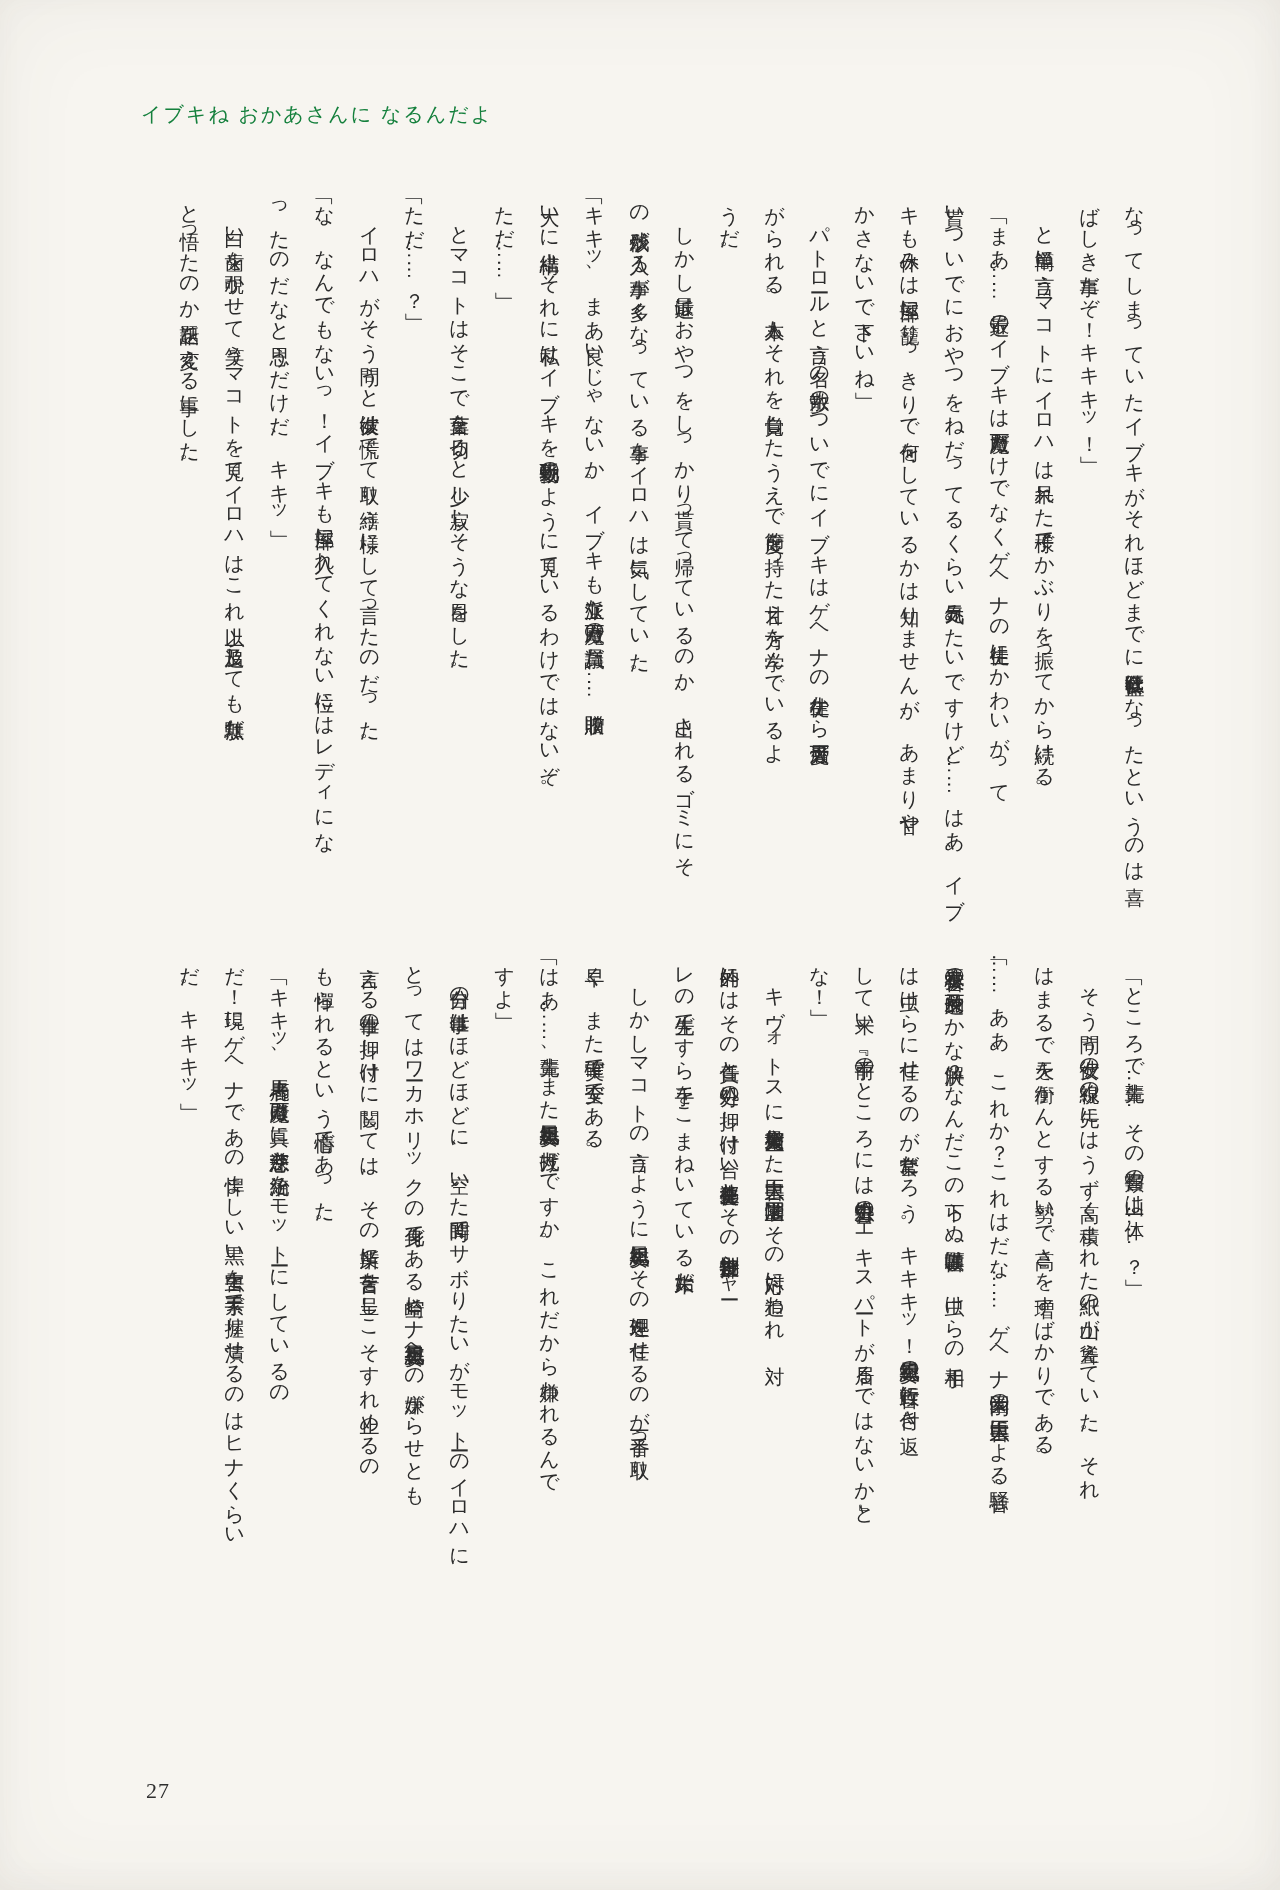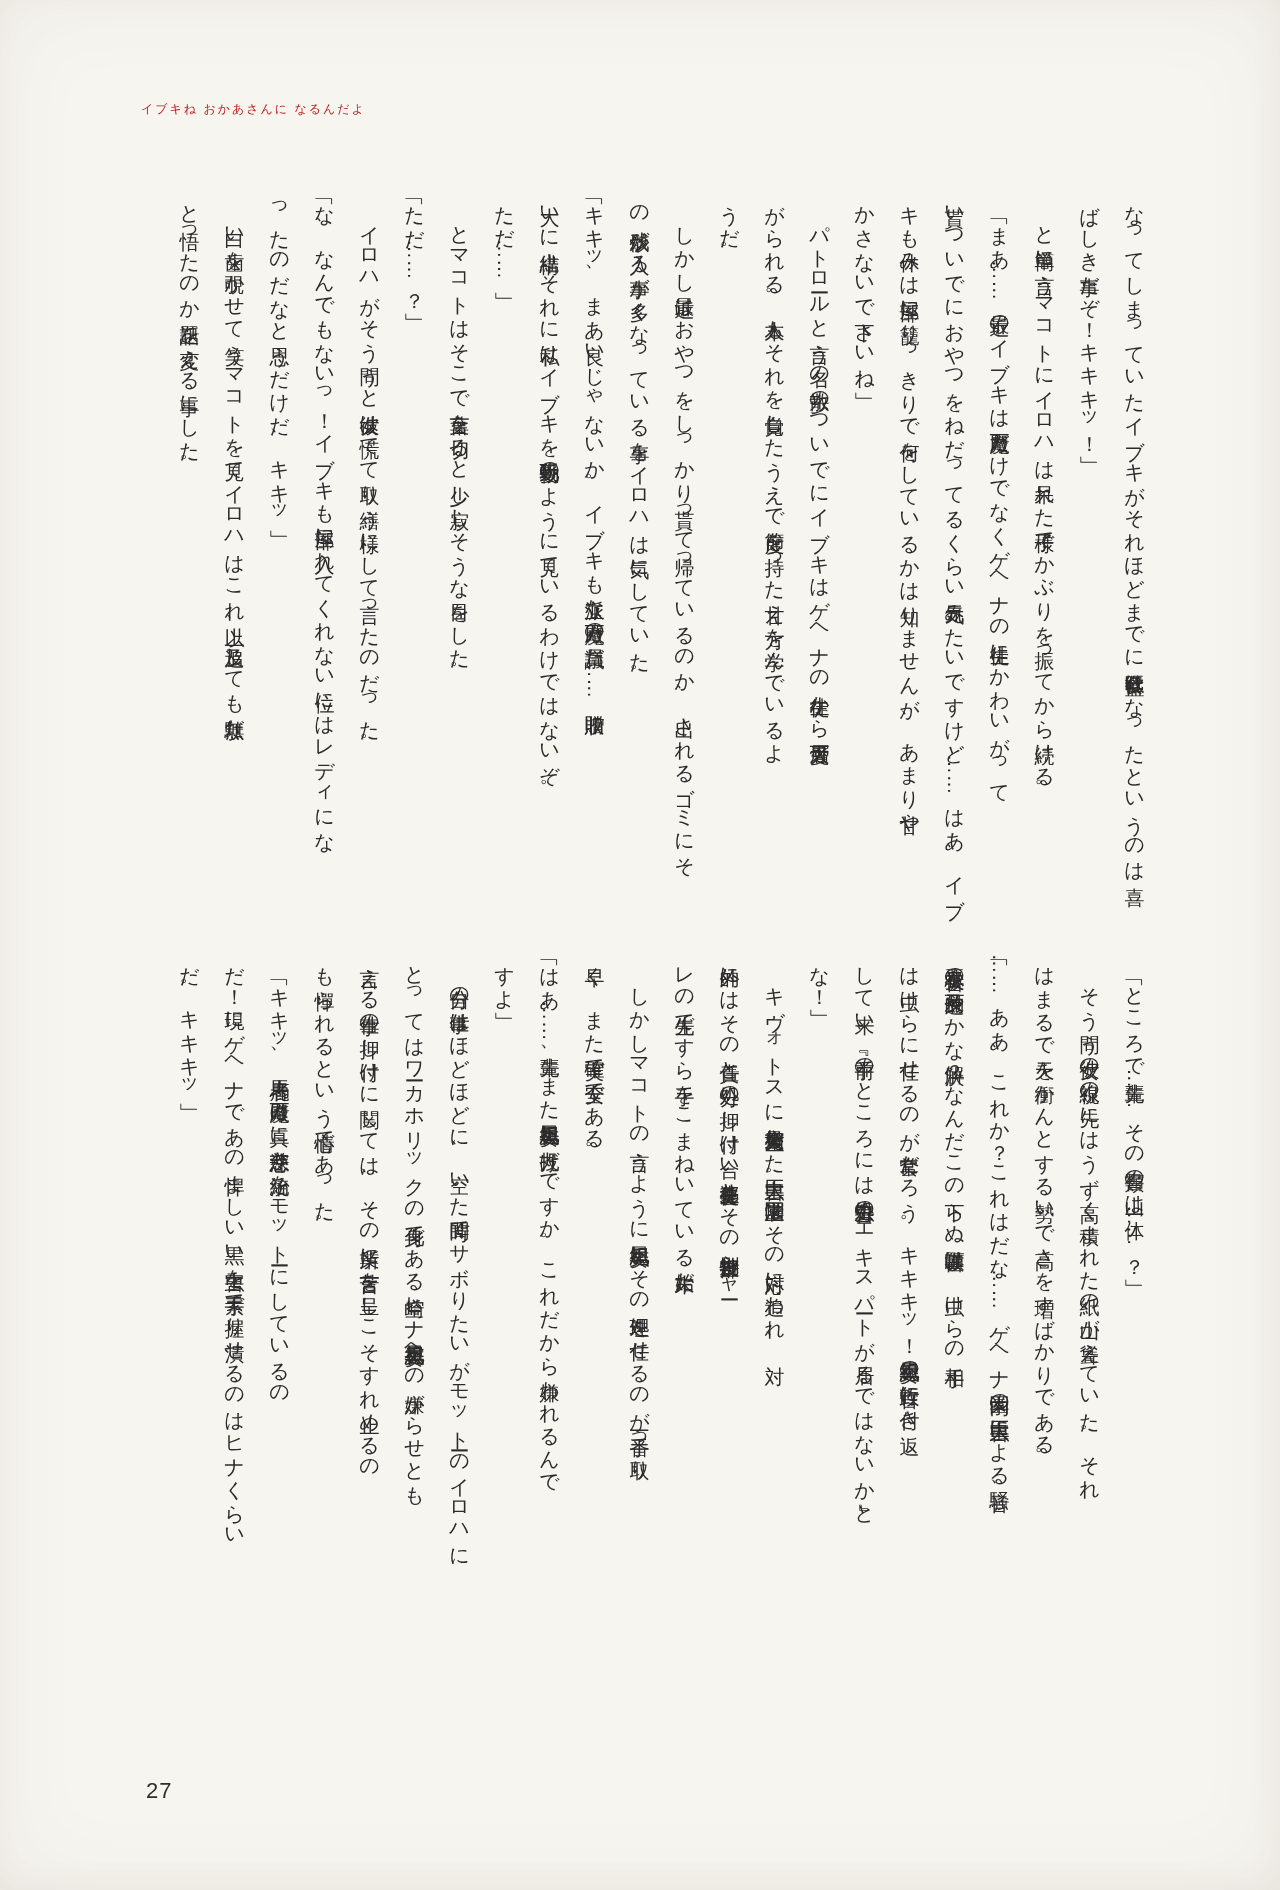--- a/index.html
+++ b/index.html
@@ -16,23 +16,23 @@
     position: relative;
     width: 1280px; height: 1890px;
     background: var(--paper);
     box-shadow: inset 0 0 90px rgba(90,85,75,0.06), inset -4px -6px 30px rgba(90,85,75,0.05);
     overflow: hidden;
     color: var(--ink);
   }
   .chapter-header {
     position: absolute;
     left: 141px; top: 101px;
-    font-size: 12px;
+    font-size: 20px;
     letter-spacing: 2px;
-    color: #b91c1c;
+    color: #15803d;
     white-space: nowrap;
   }
   .tblock {
     position: absolute;
     left: 167px;
     width: 990px;
     writing-mode: vertical-rl;
     text-orientation: mixed;
     font-size: 20px;
     line-height: 45px;
@@ -41,20 +41,21 @@
   }
   .tblock.upper { top: 192px; height: 720px; }
   .tblock.lower { top: 953px; height: 740px; }
   .vcol { white-space: nowrap; }
   .page-number {
     position: absolute;
     left: 146px; top: 1778px;
     font-size: 22px;
     letter-spacing: 1px;
     color: #2e2e2e;
+    font-family: Liberation Serif, serif;
   }
 </style>
 </head>
 <body>
 
 <div class="page">
   <div class="chapter-header">イブキね おかあさんに なるんだよ</div>
 
   <div class="tblock upper">
       <div class="vcol">なってしまっていたイブキがそれほどまでに食欲旺盛になったというのは喜</div>

